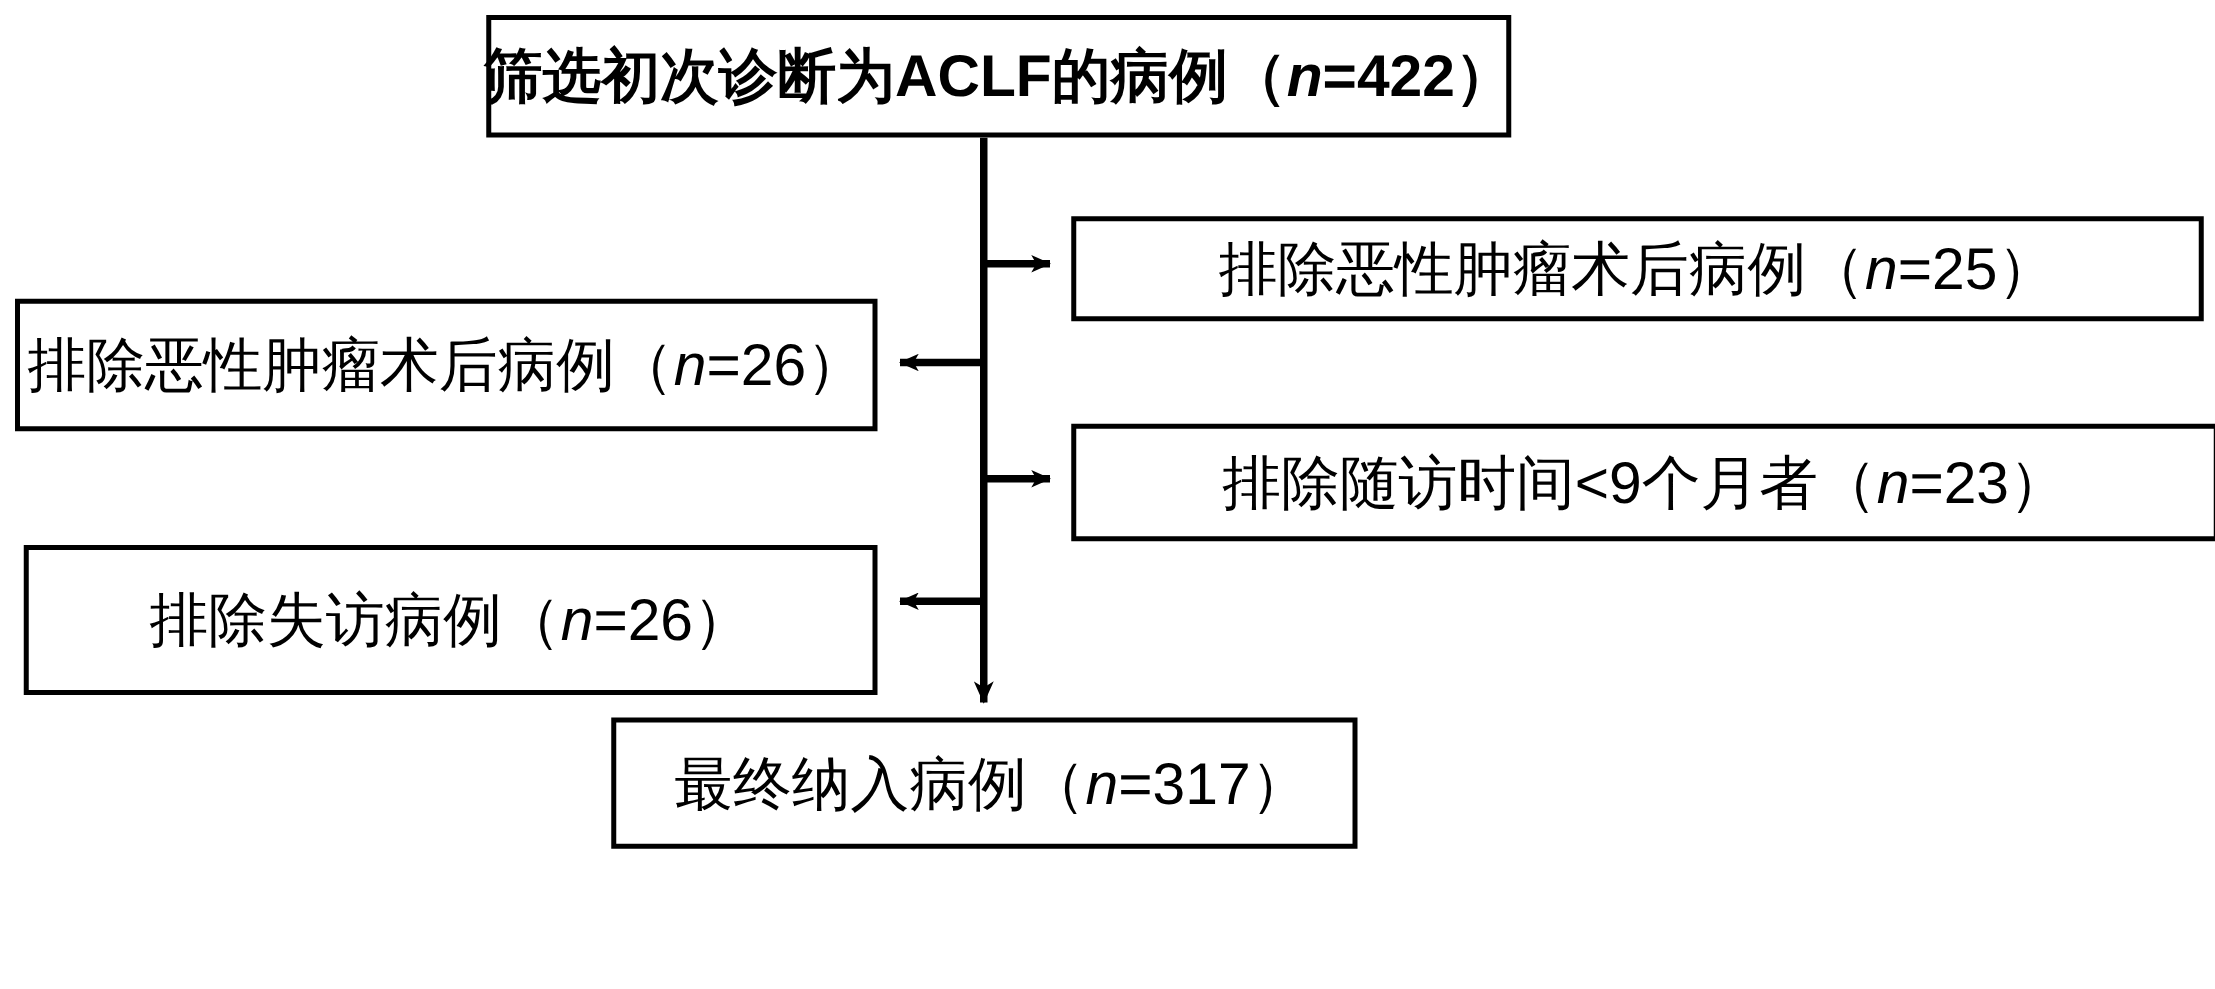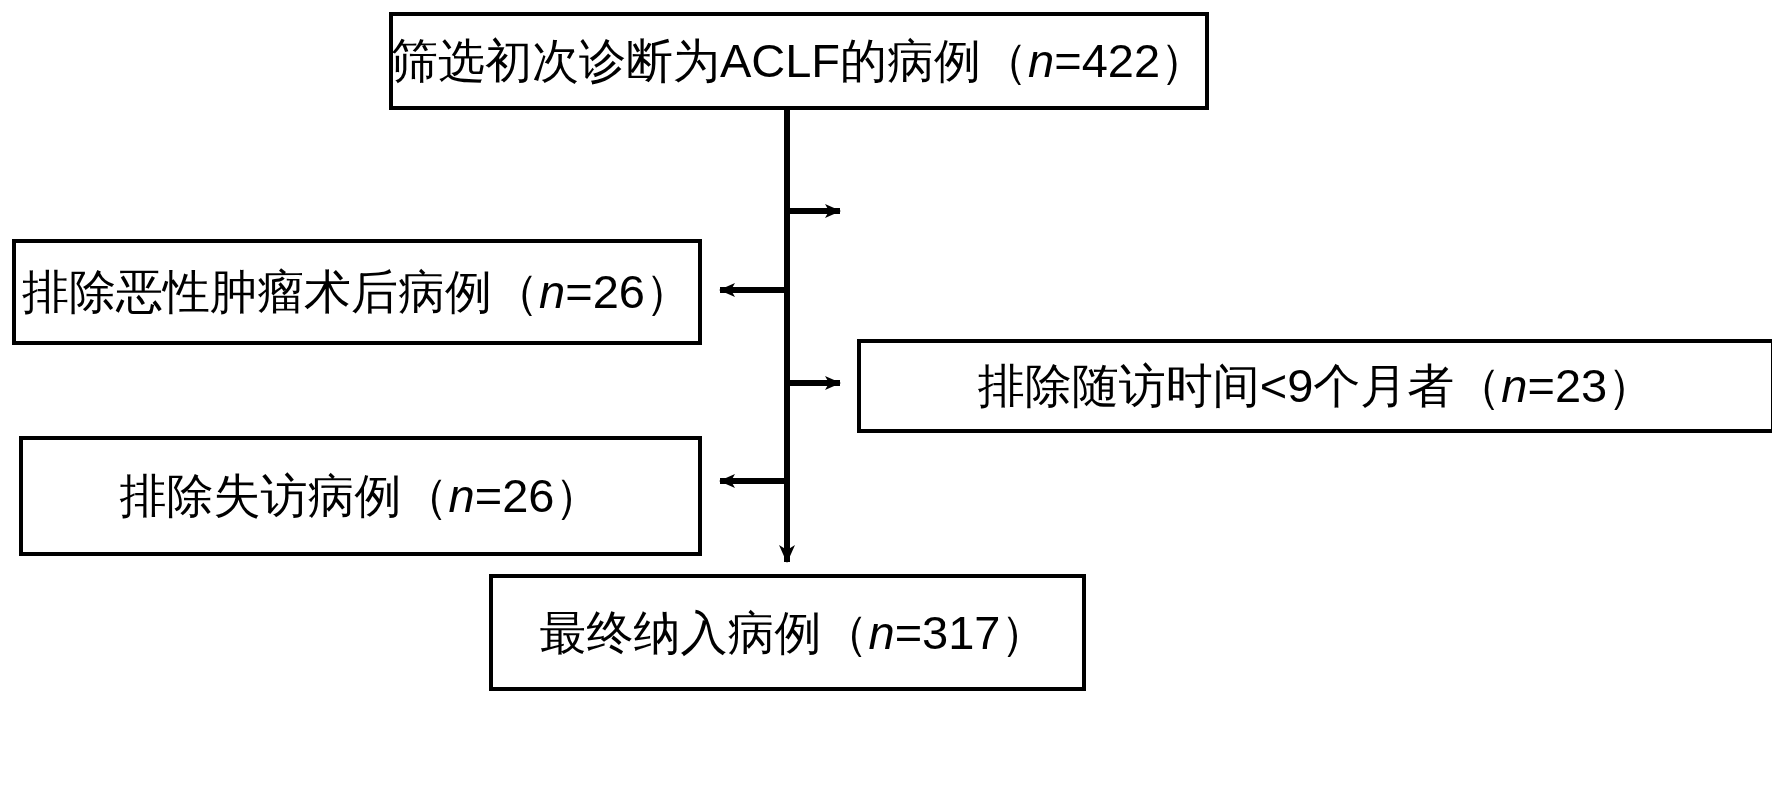--- a/index.html
+++ b/index.html
@@ -41,26 +41,26 @@
   .flow-label {
     display: inline-block;
     font-size: 47px;
     letter-spacing: 0px;
     color: #000000;
   }
   .flow-label .ital {
     font-style: italic;
   }
   
-  #box-screened   { left: 389px;  top: 12px;  width: 820px;  height: 98px; }
+  #box-screened   { left: 389px;  top: 12px;  width: 820px;  height: 98px; font-weight: bold; }
   #box-excl-tumor { left: 857px;  top: 173px; width: 906px;  height: 84px; }
   #box-excl-data  { left: 12px;   top: 239px; width: 690px;  height: 106px; }
   #box-excl-fu    { left: 857px;  top: 339px; width: 918px;  height: 94px; }
   #box-excl-lost  { left: 19px;   top: 436px; width: 683px;  height: 120px; }
-  #box-final      { left: 489px;  top: 574px; width: 597px;  height: 117px; padding-left: 12px; }
+  #box-final      { left: 489px;  top: 574px; width: 597px;  height: 105px; padding-left: 12px; }
 </style>
 </head>
 <body>
 
 <div id="flow-root">
 
   <svg id="flow-svg" viewBox="0 0 1772 791" xmlns="http://www.w3.org/2000/svg">
     <defs>
       <marker id="arrow-right" markerWidth="16" markerHeight="14" refX="15" refY="7" orient="auto" markerUnits="userSpaceOnUse">
         <path d="M0,0 L16,7 L0,14 L4,7 Z" fill="#000000"></path>
@@ -81,20 +81,23 @@
 
     <line x1="787" y1="383" x2="840" y2="383" stroke="#000000" stroke-width="6" marker-end="url(#arrow-right)"></line>
 
     <line x1="787" y1="481" x2="720" y2="481" stroke="#000000" stroke-width="6" marker-end="url(#arrow-left)"></line>
   </svg>
 
   <div class="flow-box" id="box-screened">
     <span class="flow-label"><span>筛选初次诊断为ACLF的病例（</span><span class="ital">n</span><span>=422）</span></span>
   </div>
 
+  <div class="flow-box" id="box-excl-tumor">
+    <span class="flow-label"><span>排除恶性肿瘤术后病例（</span><span class="ital">n</span><span>=25）</span></span>
+  </div>
 
   <div class="flow-box" id="box-excl-data">
     <span class="flow-label"><span>排除恶性肿瘤术后病例（</span><span class="ital">n</span><span>=26）</span></span>
   </div>
 
   <div class="flow-box" id="box-excl-fu">
     <span class="flow-label"><span>排除随访时间&lt;9个月者（</span><span class="ital">n</span><span>=23）</span></span>
   </div>
 
   <div class="flow-box" id="box-excl-lost">

